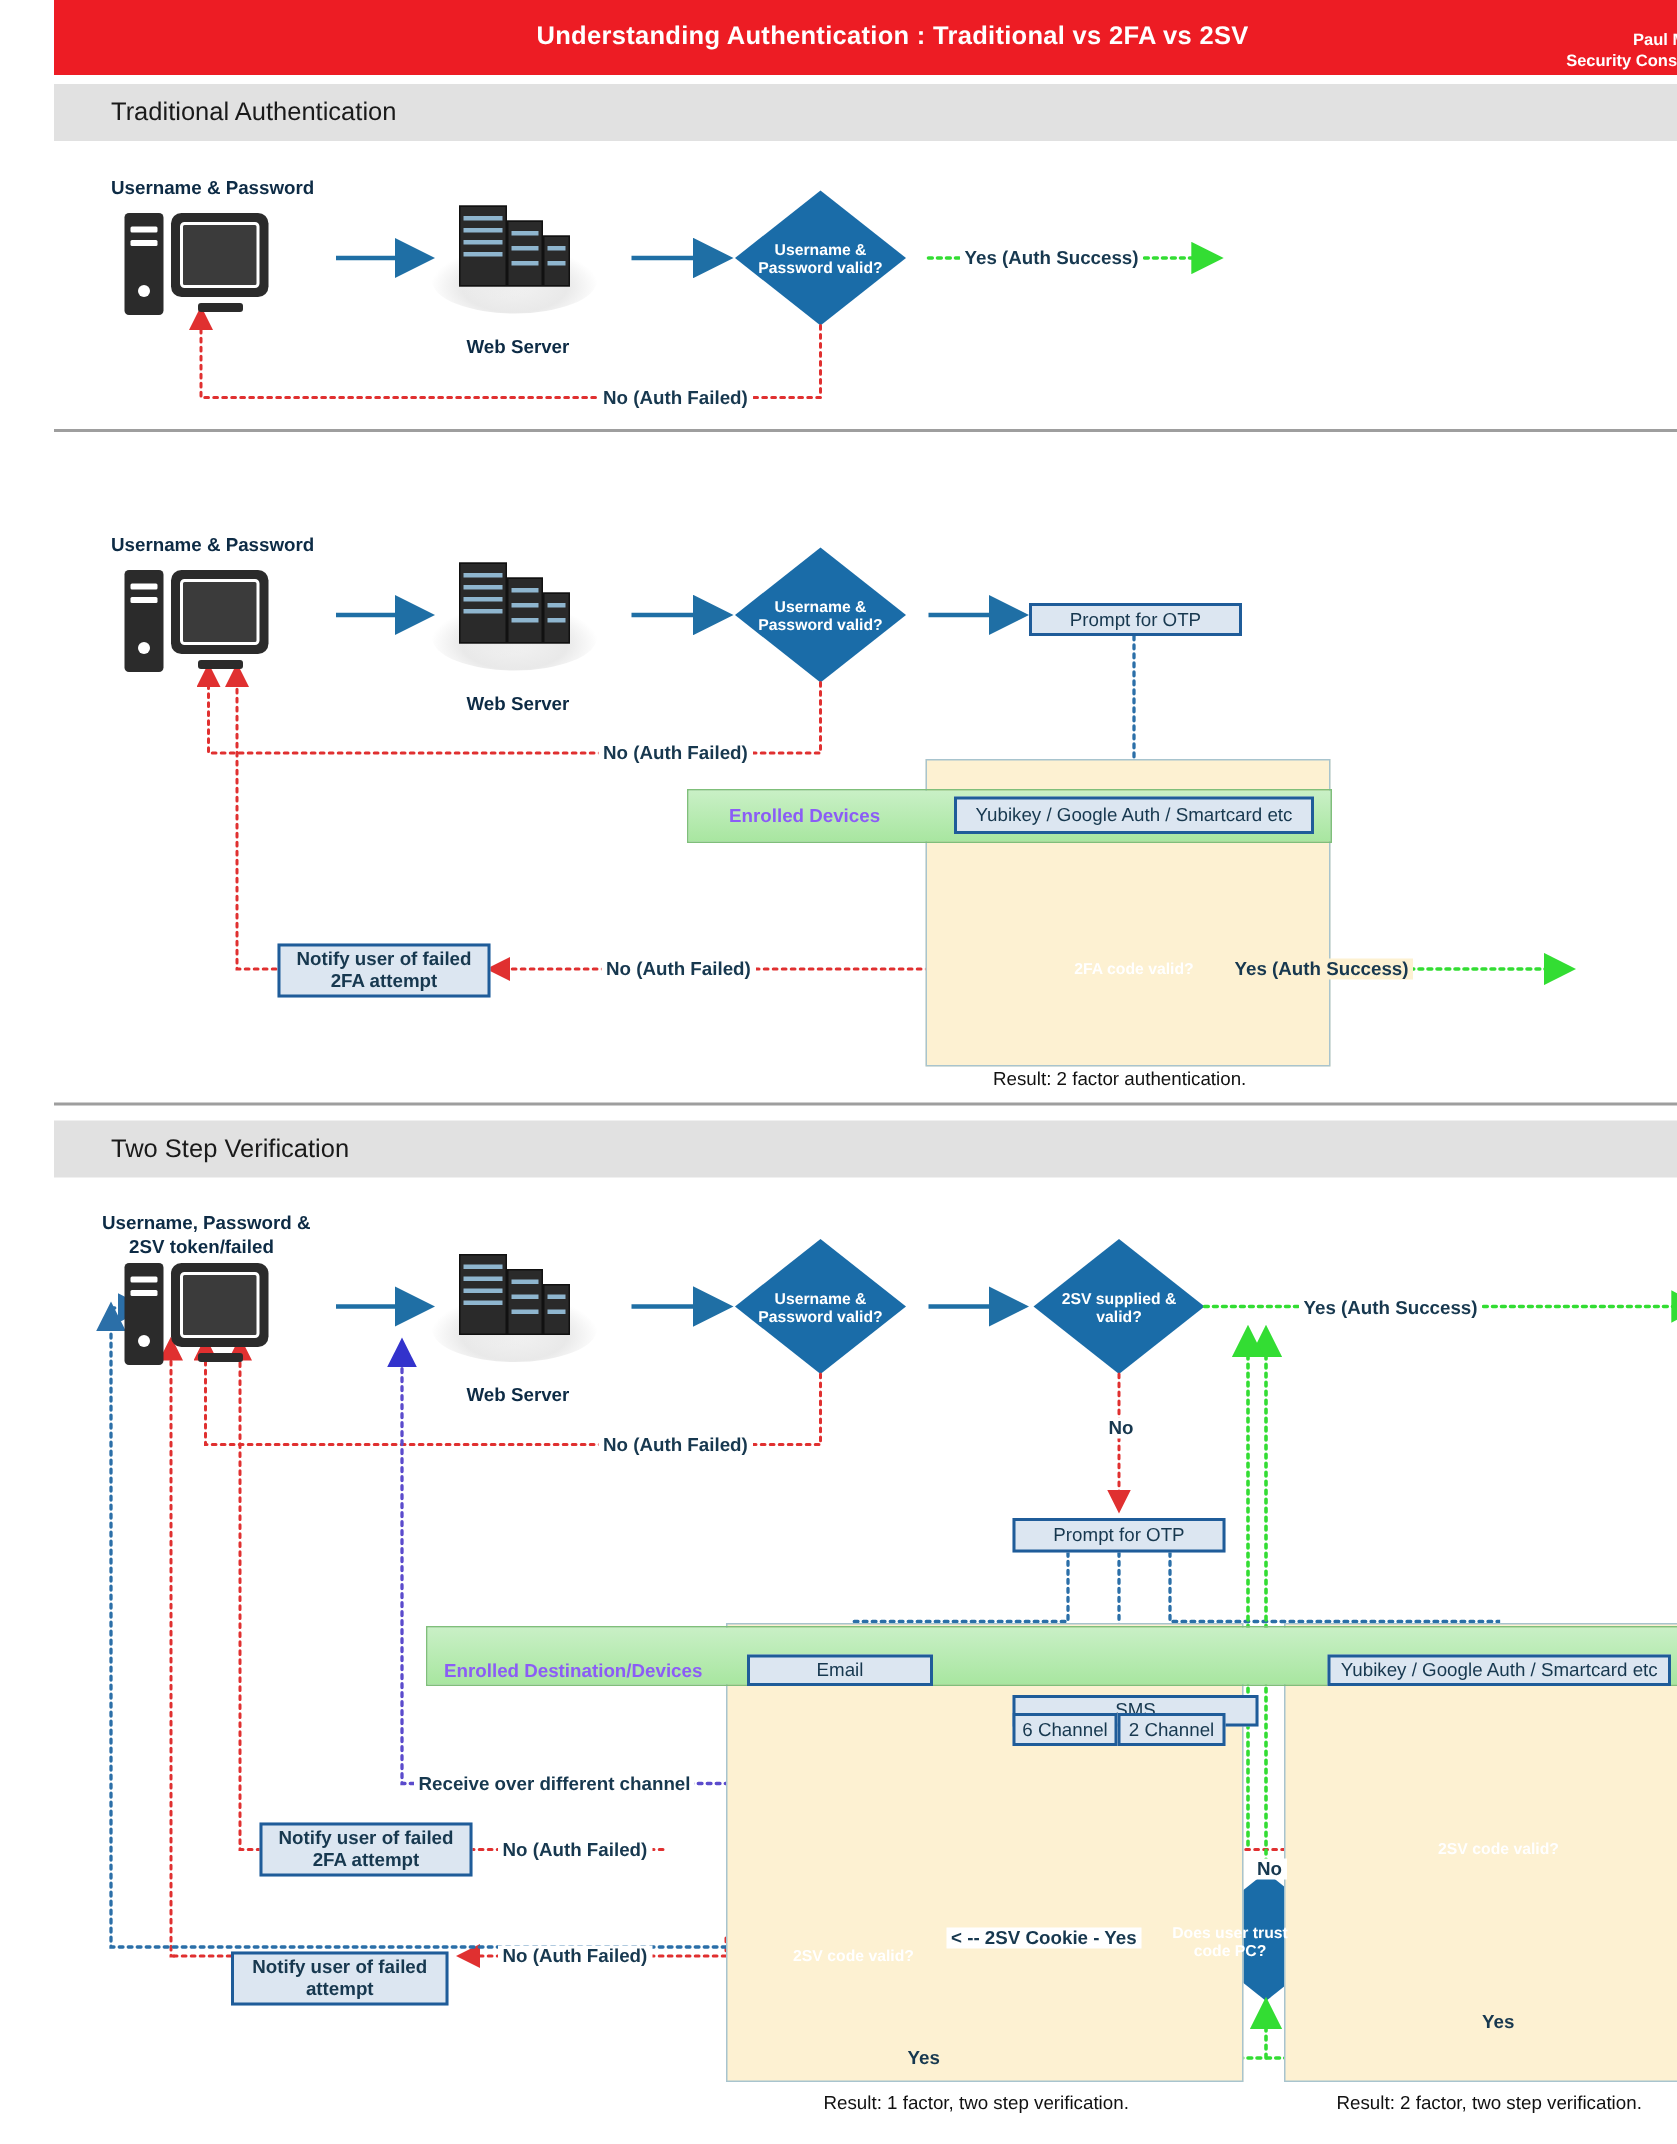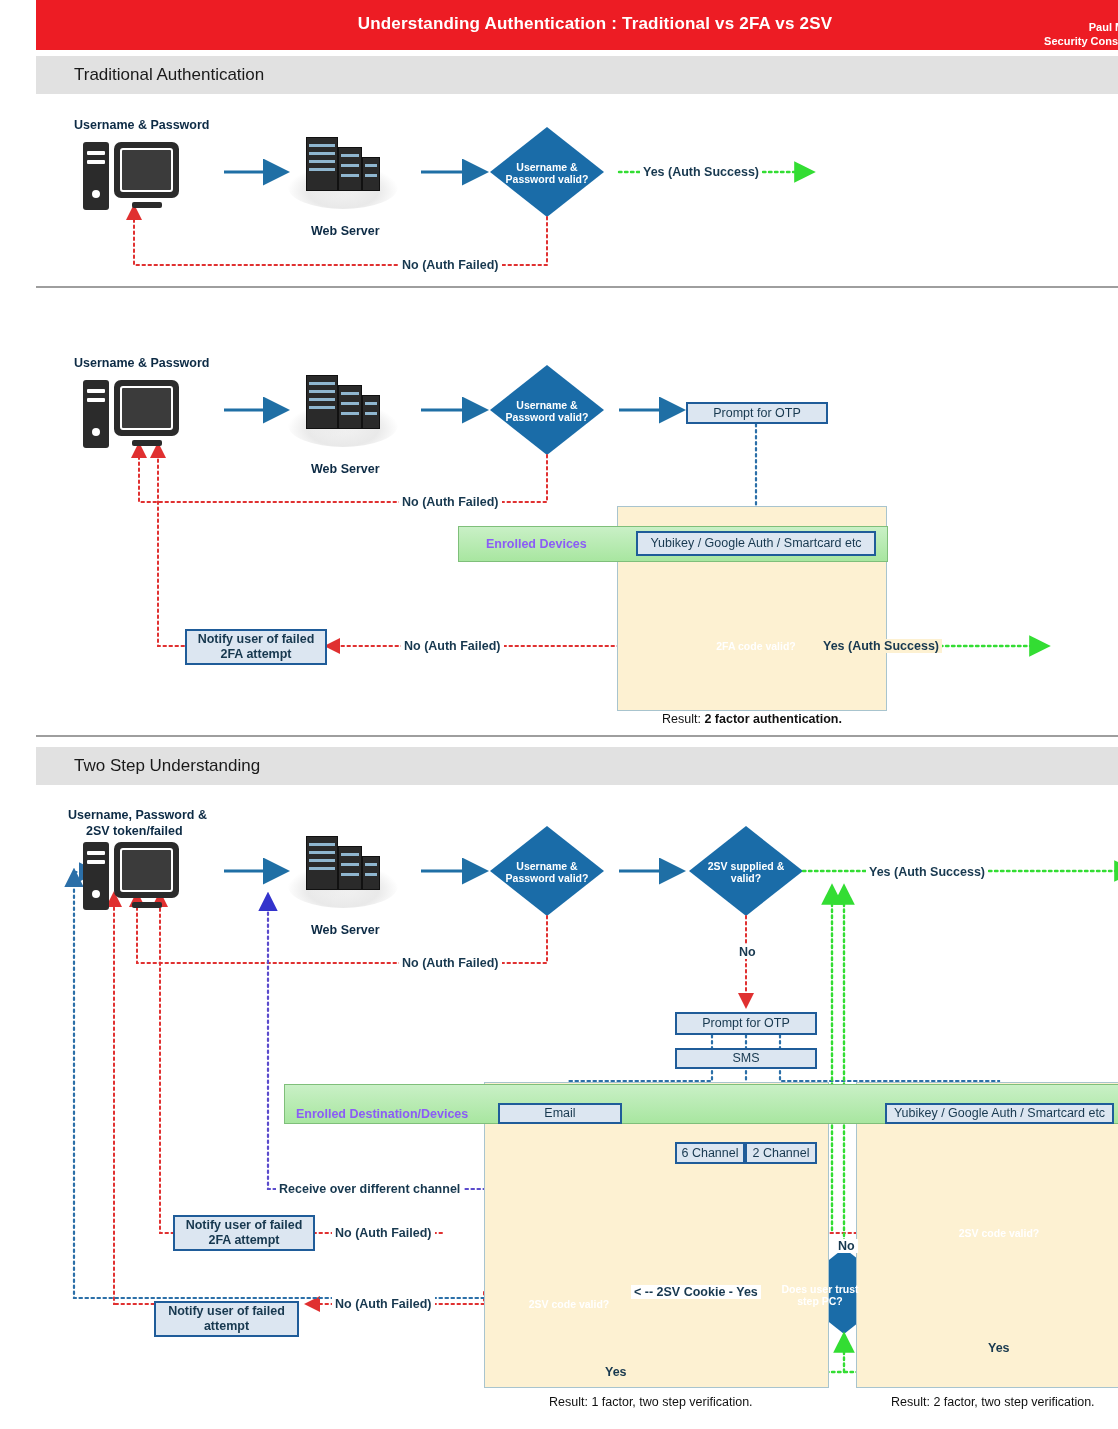--- a/index.html
+++ b/index.html
@@ -27,21 +27,21 @@
   svg.layer{position:absolute;left:0;top:0;width:1118px;height:1429px;
             pointer-events:none;}
 
   
   .lbl{position:absolute;font-size:12.5px;color:#0d2b45;font-weight:700;
        white-space:nowrap;}
   .edge-lbl{position:absolute;font-size:12.5px;color:#17384f;font-weight:600;
             background:#ffffff;padding:0 3px;white-space:nowrap;text-align:center;}
   .edge-lbl.on-cream{background:#FDF1D2;}
   .cap{position:absolute;font-size:12.5px;color:#111;white-space:nowrap;}
-  .cap b{font-weight:700;}
+  .cap b{font-weight:400;}
 
   .procbox{position:absolute;background:#DCE6F1;border:2px solid #1F5C99;
      display:flex;align-items:center;justify-content:center;text-align:center;
      font-size:12.5px;color:#17384f;line-height:15px;box-sizing:border-box;}
   .procbox.bold{font-weight:700;}
 
   .diamond-txt{position:absolute;color:#ffffff;font-weight:700;font-size:10.5px;
      line-height:12px;text-align:center;white-space:nowrap;}
 
   .enroll{position:absolute;background:linear-gradient(180deg,#C9F0C6,#A8E6A0);
@@ -90,21 +90,21 @@
     <div class="header-author">
       <div>Paul Moore</div>
       <div>Security Consultant</div>
     </div>
   </div>
 
   <div class="section-bar" id="bar-trad">
     <span>Traditional Authentication</span>
   </div>
   <div class="section-bar" id="bar-2sv">
-    <span>Two Step Understanding</span>
+    <span>Two Step Verification</span>
   </div>
   <div class="rule" style="top:286px"></div>
   <div class="rule" style="top:735px"></div>
 
   <svg class="layer" viewBox="0 0 1118 1429">
     <defs>
       <marker id="mBlue" markerWidth="9" markerHeight="9" refX="7" refY="4.5" orient="auto">
         <path d="M0,0 L9,4.5 L0,9 z" fill="#1F6FA5"></path>
       </marker>
       <marker id="mBlueD" markerWidth="9" markerHeight="9" refX="7" refY="4.5" orient="auto">
@@ -368,21 +368,21 @@
 
   <div class="procbox" style="left:639px;top:1012px;width:142px;height:23px">Prompt for OTP</div>
 
   <div class="cream" style="left:448px;top:1082px;width:345px;height:306px"></div>
   <div class="cream" style="left:820px;top:1082px;width:272px;height:306px"></div>
 
   <div class="enroll" style="left:248px;top:1084px;width:844px;height:40px"></div>
   <div class="enroll-lbl" style="left:260px;top:1107px">Enrolled Destination/Devices</div>
 
   <div class="procbox" style="left:462px;top:1103px;width:124px;height:21px">Email</div>
-  <div class="procbox" style="left:639px;top:1048px;width:142px;height:21px">SMS</div>
+  <div class="procbox" style="left:639px;top:1130px;width:164px;height:21px">SMS</div>
   <div class="procbox" style="left:849px;top:1103px;width:229px;height:21px">Yubikey / Google Auth / Smartcard etc</div>
 
   <div class="procbox" style="left:639px;top:1142px;width:70px;height:22px">6 Channel</div>
   <div class="procbox" style="left:709px;top:1142px;width:72px;height:22px">2 Channel</div>
 
   <div class="edge-lbl" style="left:240px;top:1182px">Receive over different channel</div>
 
   <div class="procbox bold" style="left:137px;top:1215px;width:142px;height:36px">
     <span>
         <div>Notify user of failed</div>
@@ -396,21 +396,21 @@
       </span>
   </div>
 
   <div class="edge-lbl" style="left:296px;top:1226px">No (Auth Failed)</div>
   <div class="edge-lbl" style="left:296px;top:1297px">No (Auth Failed)</div>
 
   <div class="diamond-txt" style="left:478px;top:1298px;width:110px">2SV code valid?</div>
   <div class="diamond-txt" style="left:908px;top:1227px;width:110px">2SV code valid?</div>
   <div class="diamond-txt" style="left:730px;top:1283px;width:108px">
     <div>Does user trust</div>
-    <div>step PC?</div>
+    <div>code PC?</div>
   </div>
 
   <div class="edge-lbl" style="left:595px;top:1285px">&lt; -- 2SV Cookie - Yes</div>
   <div class="edge-lbl" style="left:799px;top:1239px">No</div>
   <div class="edge-lbl on-cream" style="left:566px;top:1365px">Yes</div>
   <div class="edge-lbl on-cream" style="left:949px;top:1341px">Yes</div>
 
   <div class="cap" style="left:513px;top:1395px">Result: 1 factor, two step verification.</div>
   <div class="cap" style="left:855px;top:1395px">Result: 2 factor, two step verification.</div>
 

